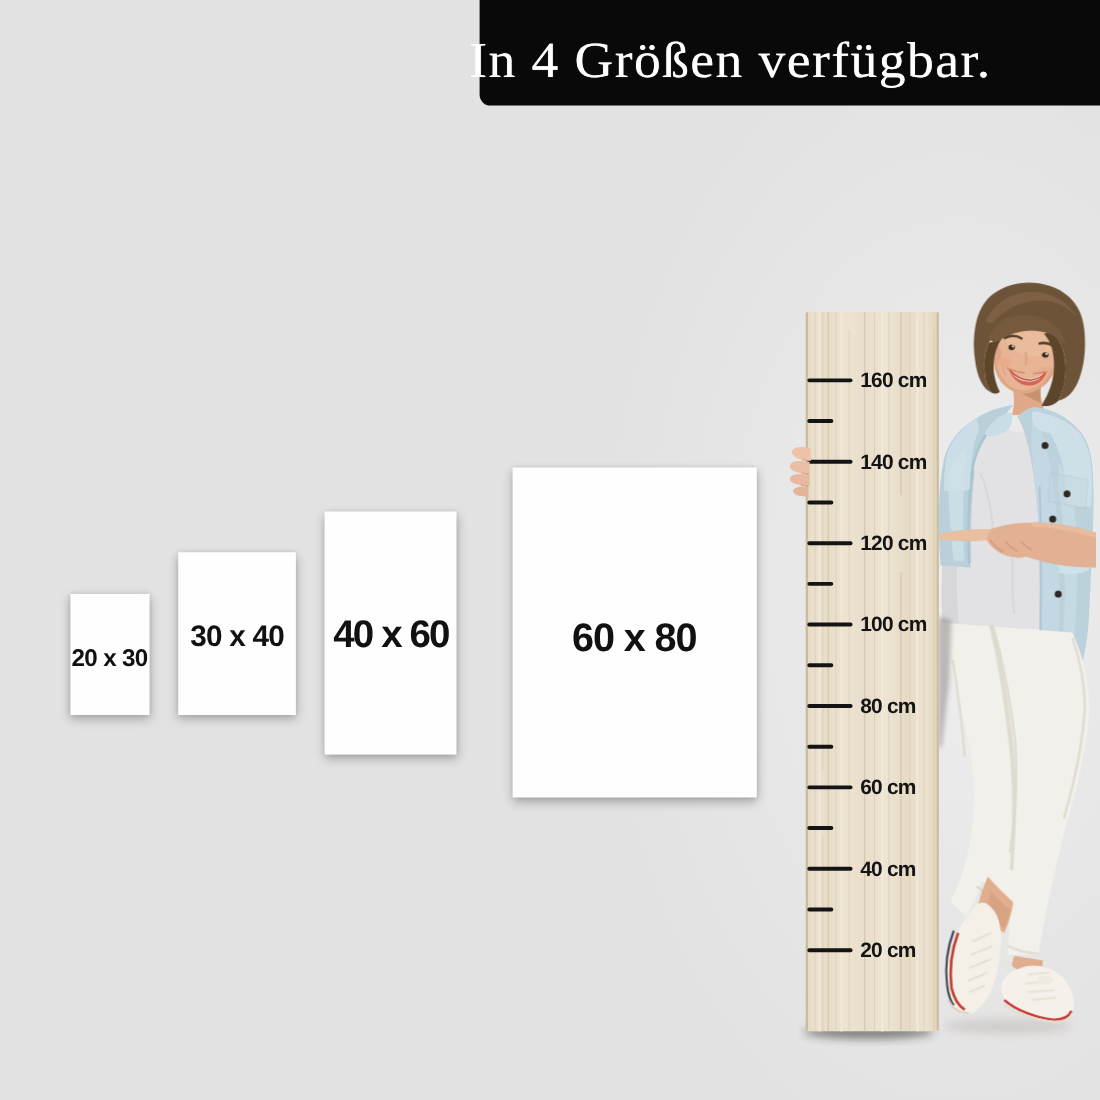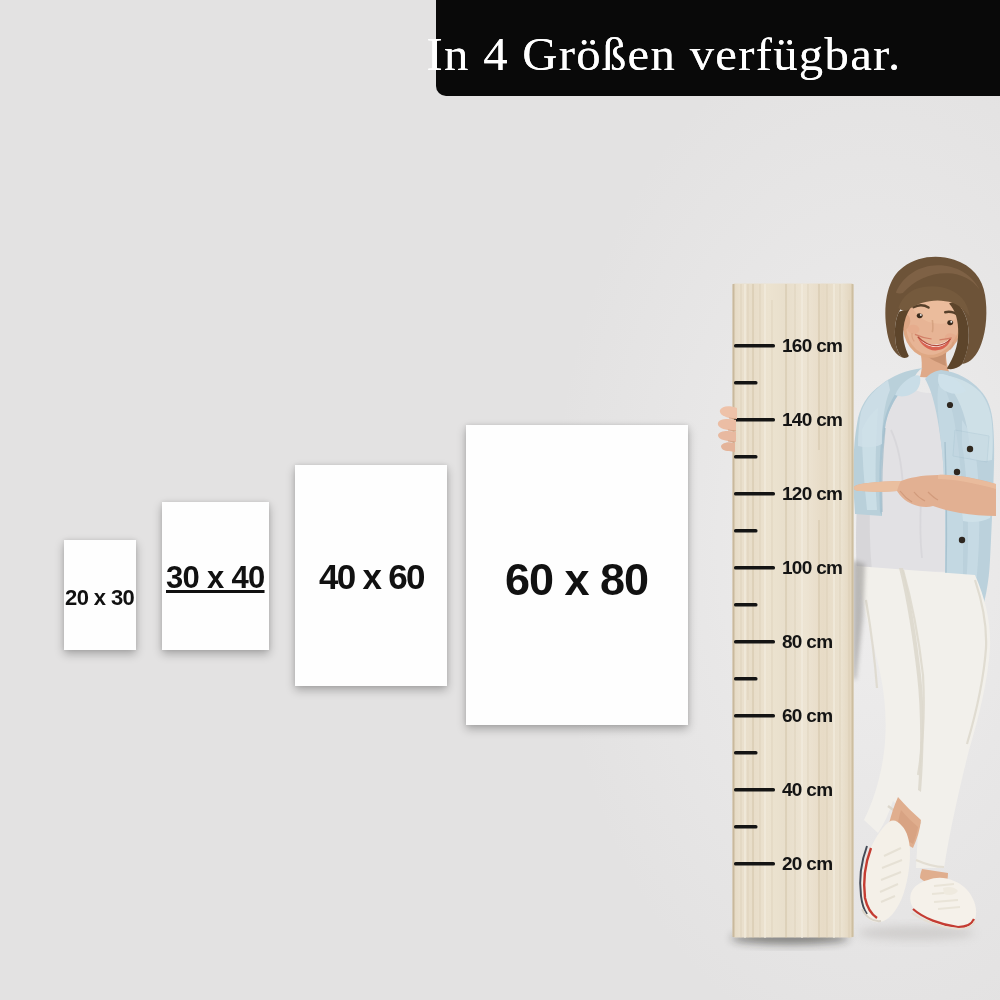--- a/index.html
+++ b/index.html
@@ -21,31 +21,31 @@
     <span style="font-family:'Liberation Serif',serif;color:#ffffff;font-size:46px;letter-spacing:1.2px;transform:scaleX(1.06);padding-top:12px;display:inline-block;text-shadow:0 0 0.6px rgba(255,255,255,0.85);">In 4 Größen verfügbar.</span>
   </div>
 
   <div class="poster" style="left:64px;top:540px;width:72px;height:110px;">
 
     <span style="font-size:22px;letter-spacing:-0.6px;padding-top:6px;">20 x 30</span>
   </div>
 
   <div class="poster" style="left:162px;top:502px;width:107px;height:148px;">
 
-    <span style="font-size:31px;letter-spacing:-0.7px;padding-top:4px;text-decoration:underline;">30 x 40</span>
-  </div>
-
-  <div class="poster" style="left:295px;top:465px;width:152px;height:221px;">
+    <span style="font-size:27px;letter-spacing:-0.7px;padding-top:4px;">30 x 40</span>
+  </div>
+
+  <div class="poster" style="left:295px;top:465px;width:120px;height:221px;">
 
     <span style="font-size:35px;letter-spacing:-1.7px;padding-top:2px;">40 x 60</span>
   </div>
 
   <div class="poster" style="left:466px;top:425px;width:222px;height:300px;">
 
-    <span style="font-size:45px;letter-spacing:-1.0px;padding-top:10px;">60 x 80</span>
+    <span style="font-size:36px;letter-spacing:-1.0px;padding-top:10px;">60 x 80</span>
   </div>
 
   <svg width="1000" height="1000" viewBox="0 0 1000 1000" style="position:absolute;left:0;top:0;" xmlns="http://www.w3.org/2000/svg">
     <defs>
       <linearGradient id="wood" x1="0" y1="0" x2="1" y2="0">
         <stop offset="0" stop-color="#e4d8c2"></stop>
         <stop offset="0.06" stop-color="#eae0cd"></stop>
         <stop offset="0.18" stop-color="#e8ddc9"></stop>
         <stop offset="0.30" stop-color="#ece3d0"></stop>
         <stop offset="0.45" stop-color="#e8decb"></stop>

